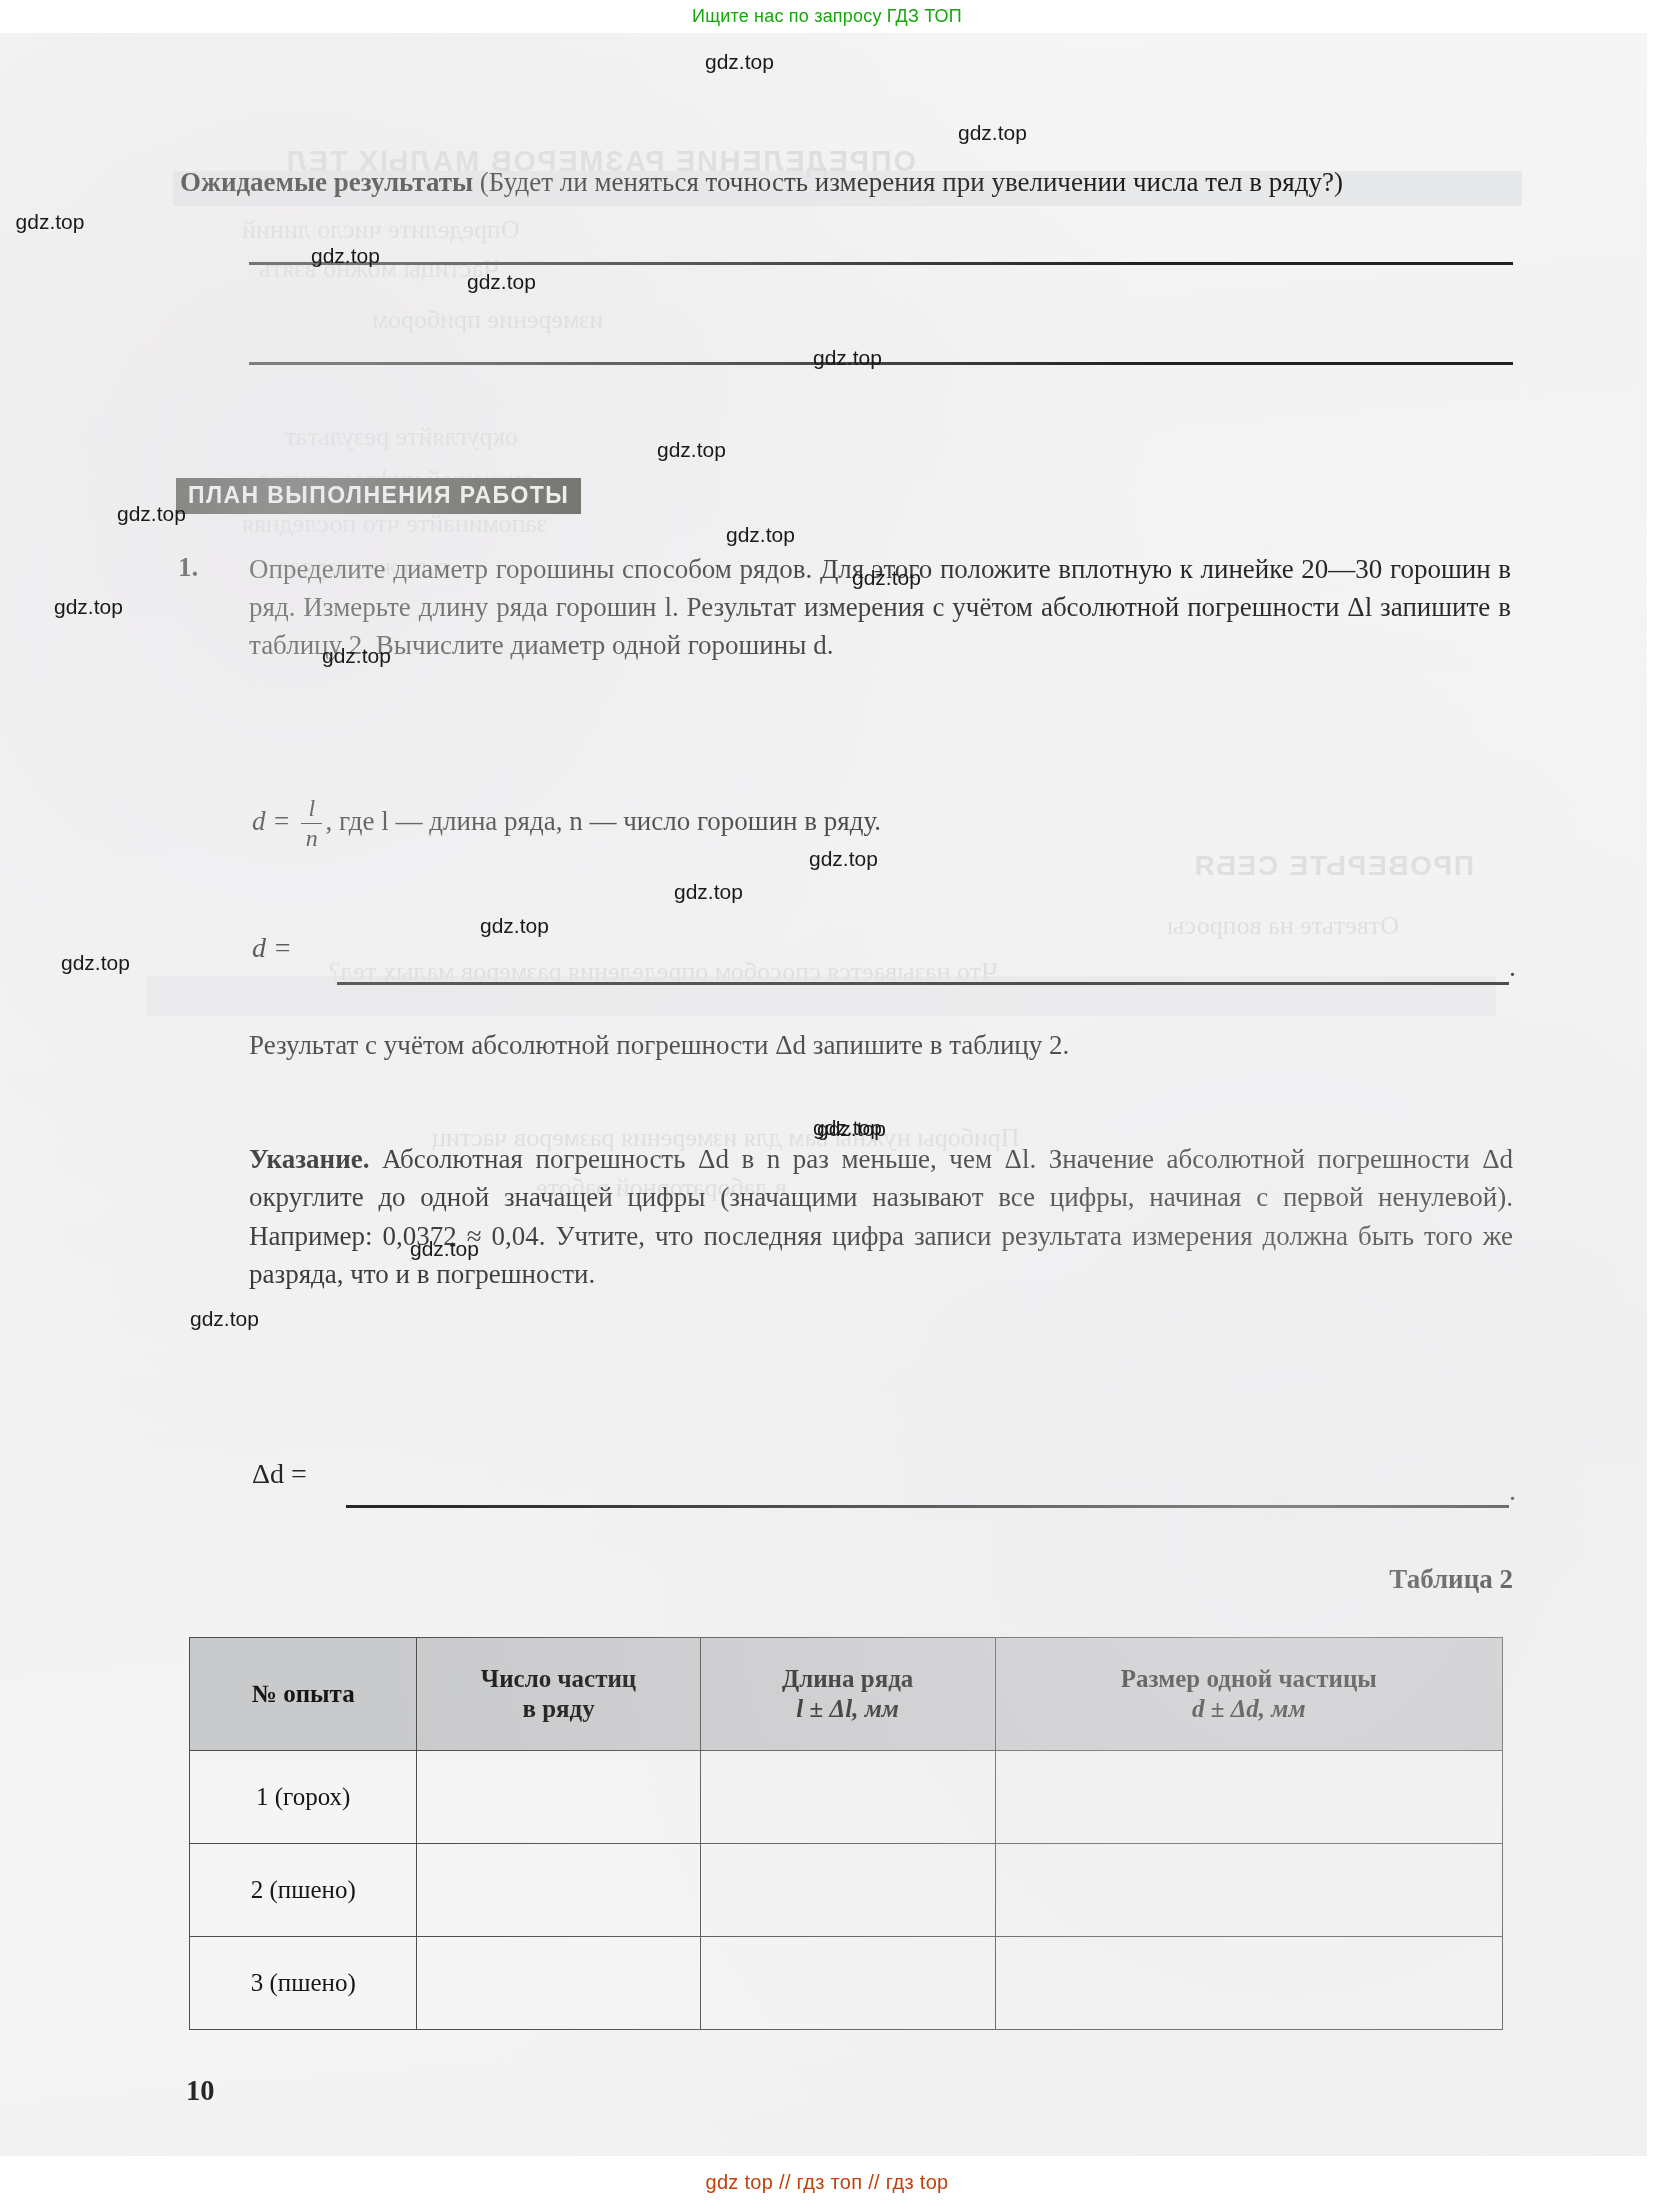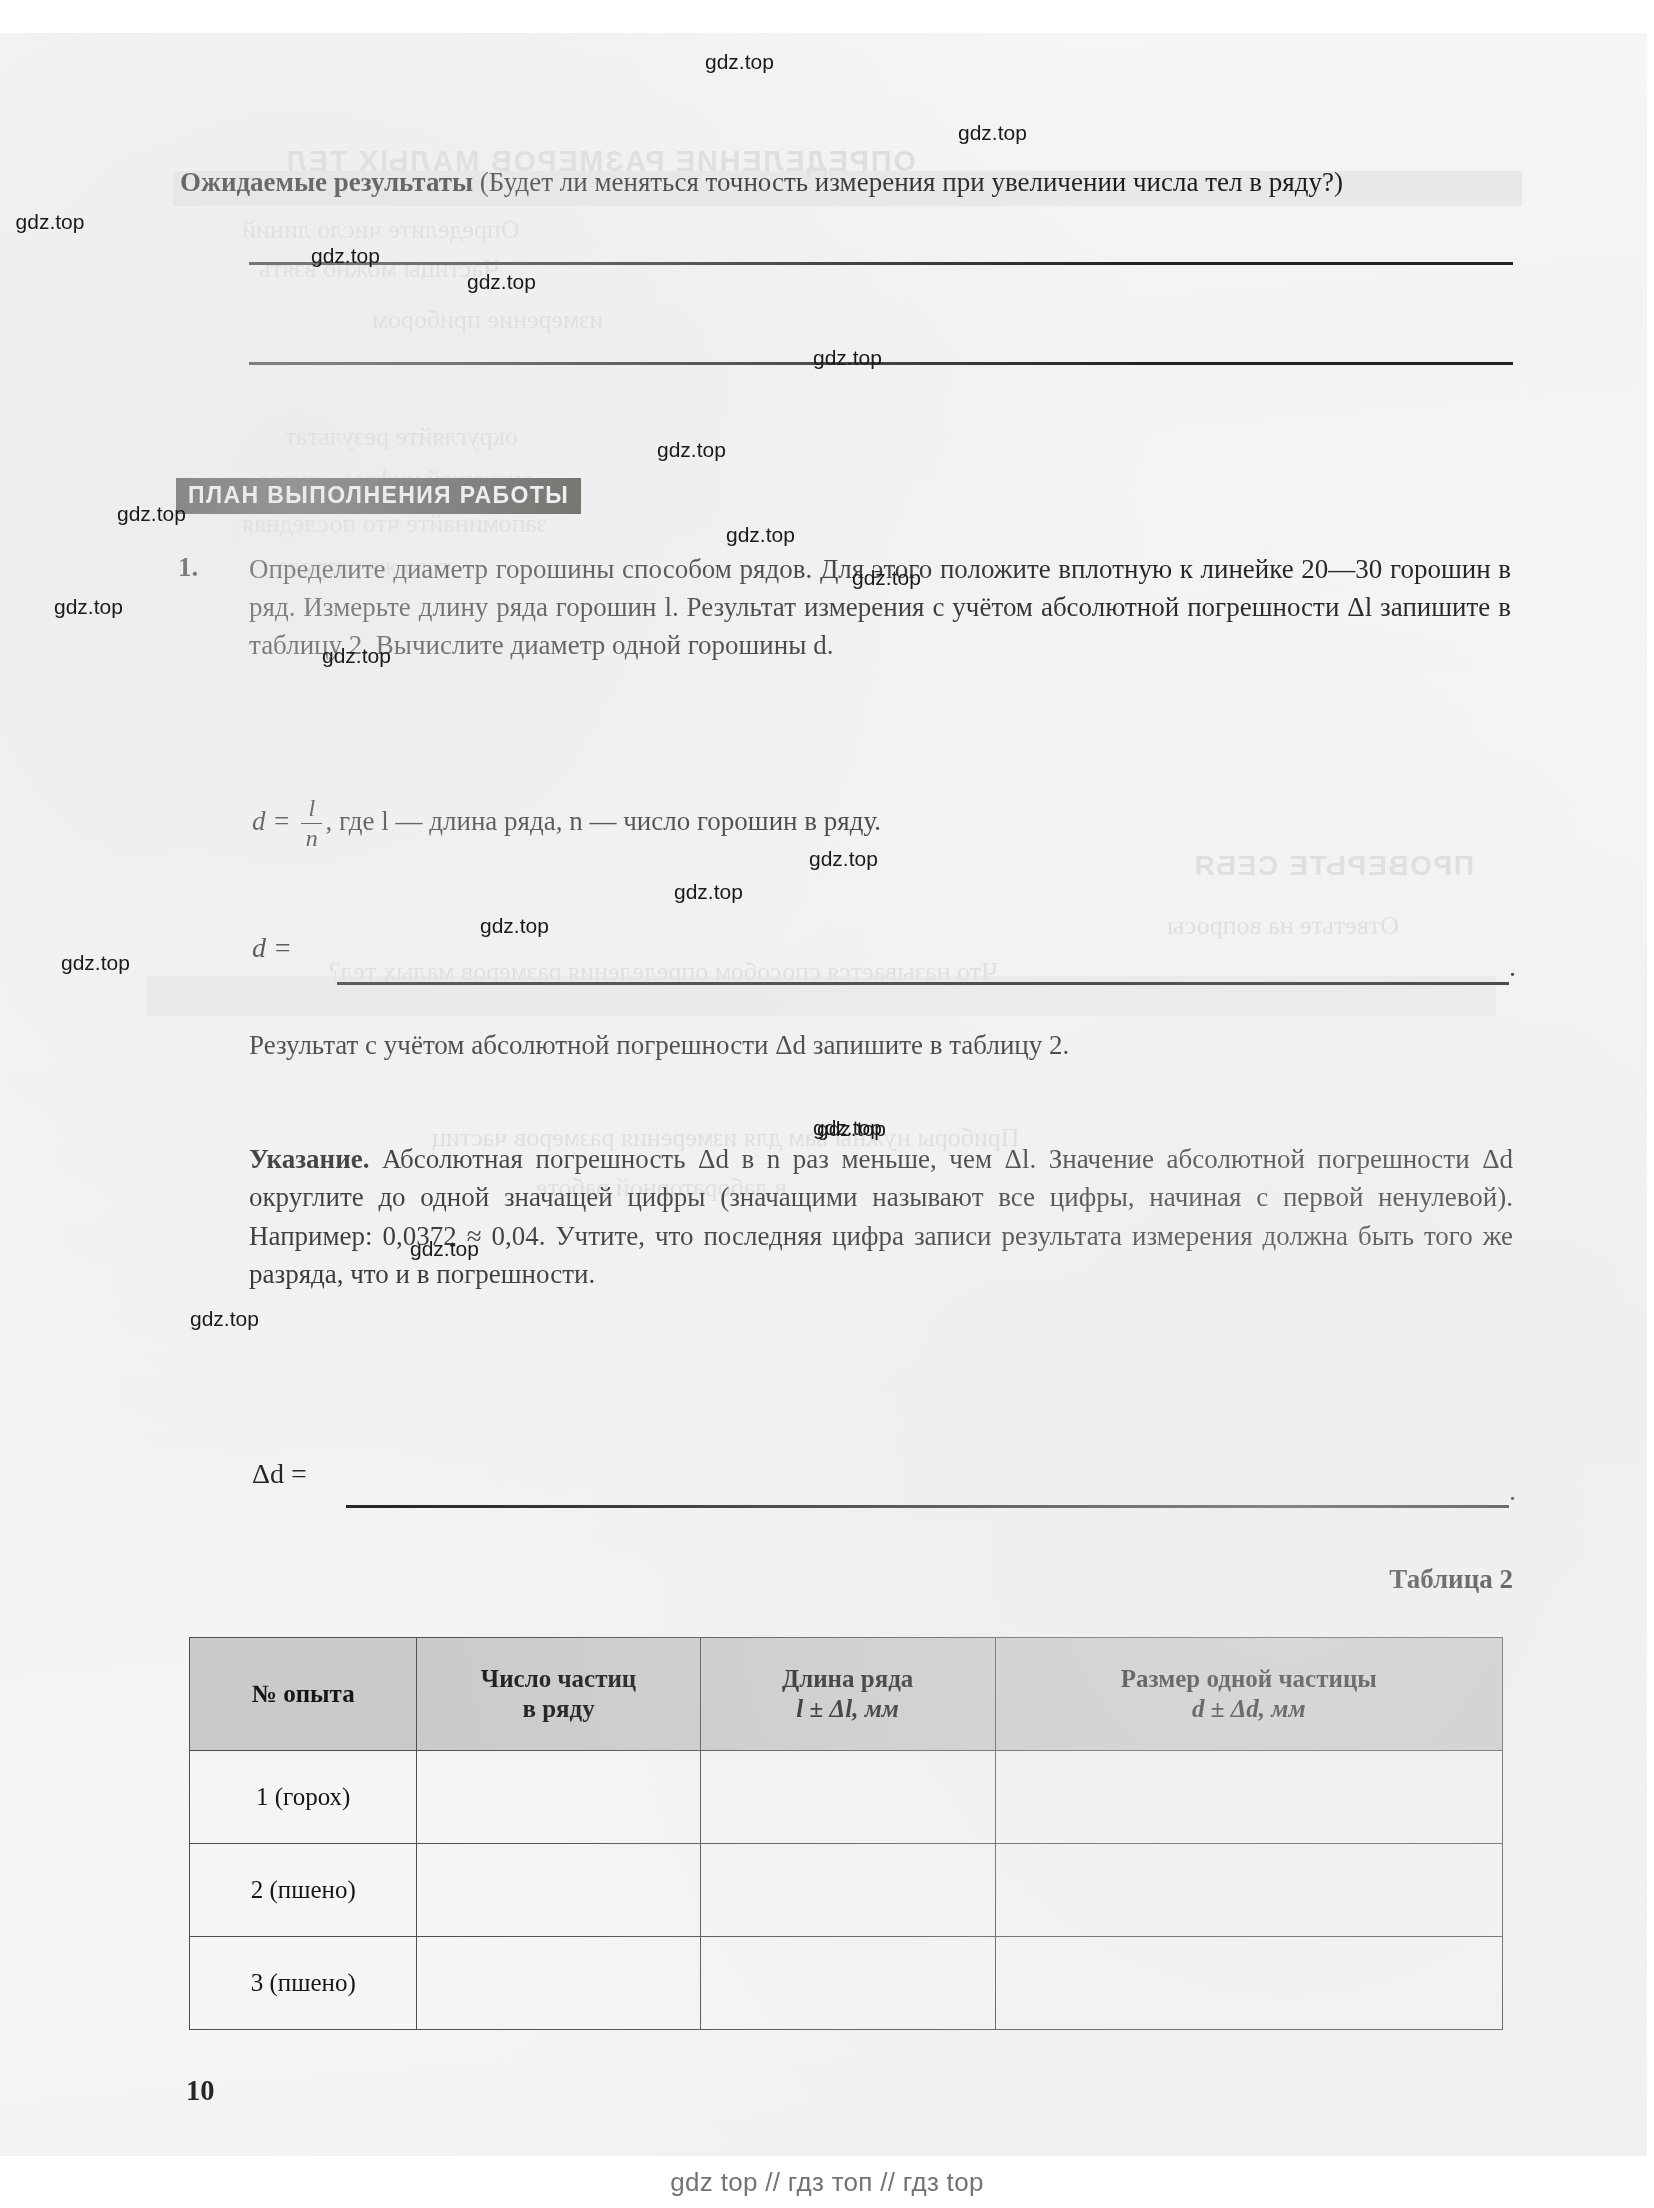--- a/index.html
+++ b/index.html
@@ -294,41 +294,44 @@
     left: 0;
     bottom: 0;
     width: 1654px;
     height: 52px;
     background: #ffffff;
     display: flex;
     align-items: center;
     justify-content: center;
   }
   .footer span {
-    color: #737373;
+    color: #c2410c;
     font-family: "Liberation Sans", sans-serif;
-    font-size: 26px;
+    font-size: 20px;
     letter-spacing: 0.3px;
   }
 
   
   .wm {
     position: absolute;
     color: #1a1a1a;
     font-family: "Liberation Sans", sans-serif;
     font-size: 21px;
     white-space: nowrap;
     pointer-events: none;
   }
 </style>
 </head>
 <body>
 
 <div class="page">
 
+  <div class="top-banner">
+    <span>Ищите нас по запросу ГДЗ ТОП</span>
+  </div>
 
   <div class="sheet">
 
     <div class="bleed" style="left:285px; top:112px; font-size:29px; letter-spacing:1.7px;">ОПРЕДЕЛЕНИЕ РАЗМЕРОВ МАЛЫХ ТЕЛ</div>
     <div class="bleed serif" style="left:242px; top:182px; font-size:26px;">Определите число линий</div>
     <div class="bleed serif" style="left:259px; top:221px; font-size:26px;">Частицы можно взять</div>
     <div class="bleed serif" style="left:372px; top:272px; font-size:26px;">измерение прибором</div>
     <div class="bleed serif" style="left:285px; top:389px; font-size:26px;">округляйте результат</div>
     <div class="bleed serif" style="left:259px; top:432px; font-size:26px;">значащей цифры, считая</div>
     <div class="bleed serif" style="left:242px; top:476px; font-size:26px;">запоминайте что последняя</div>

